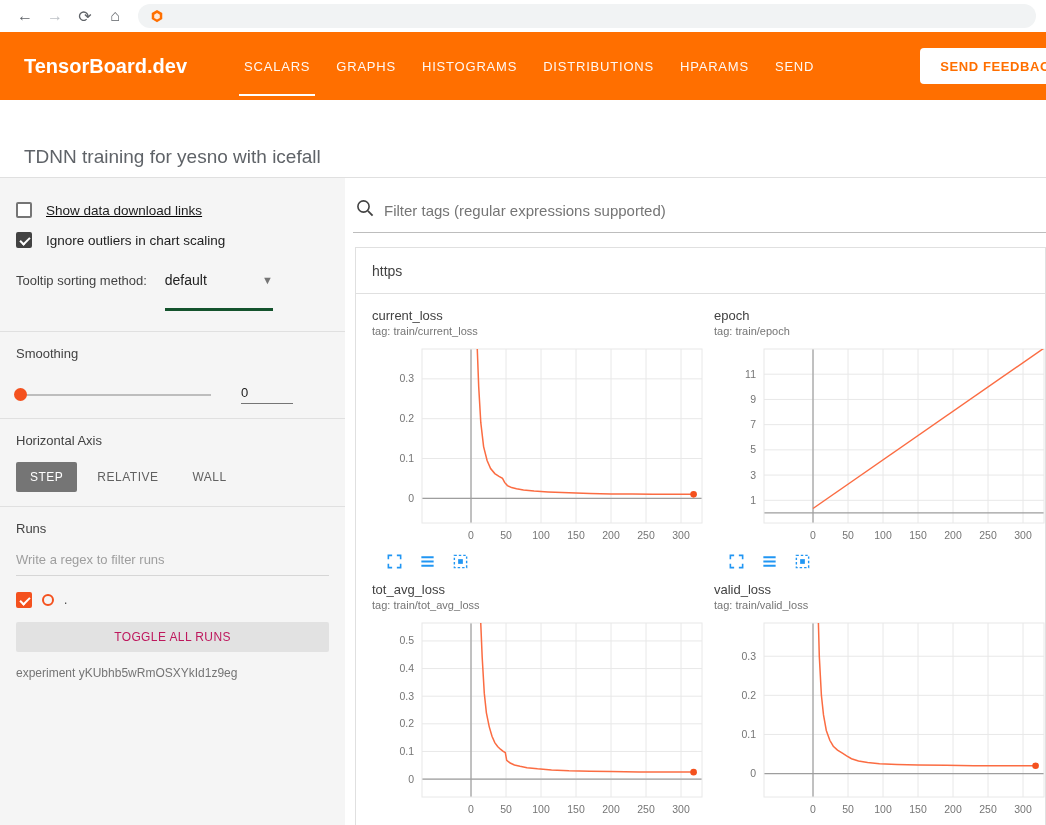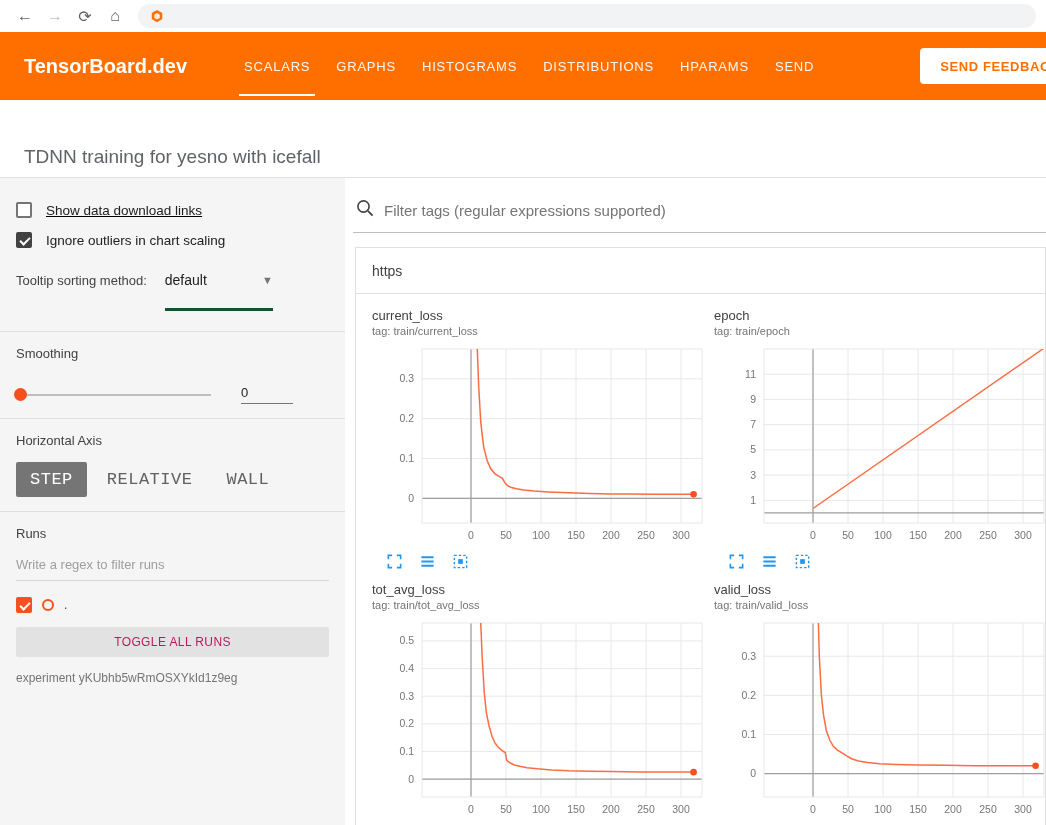--- a/index.html
+++ b/index.html
@@ -54,22 +54,22 @@
   .select .caret { margin-left:auto; color:#757575; font-size:11px; }
   .divider { height:1px; background:#e0e0e0; margin:14px -16px; }
   .section-label { font-size:13px; color:#424242; margin-top:2px; }
   .slider-row { display:flex; align-items:center; margin:24px 0 8px; }
   .slider-track { position:relative; width:195px; height:2px; background:#bdbdbd; cursor:pointer; }
   .slider-thumb { position:absolute; left:-2px; top:-5.5px; width:13px; height:13px;
     border-radius:50%; background:var(--accent-orange); cursor:pointer; }
   .slider-value { margin-left:30px; width:52px; border-bottom:1px solid #757575;
     padding-bottom:3px; font-size:13px; color:#212121; cursor:text; }
   .axis-buttons { display:flex; gap:6px; margin:14px 0 8px; }
-  .axis-btn { border:none; background:transparent; color:#616161; font-size:17px;
-    letter-spacing:.5px; padding:8px 14px; border-radius:2px; font-family:Liberation Mono, monospace; cursor:pointer; }
+  .axis-btn { border:none; background:transparent; color:#616161; font-size:12px;
+    letter-spacing:.5px; padding:8px 14px; border-radius:2px; font-family:Liberation Sans, sans-serif; cursor:pointer; }
   .axis-btn.selected { background:#757575; color:#fff; }
   .runs-filter { margin-top:16px; width:100%; border:none; border-bottom:1px solid #d6d6d6;
     background:transparent; font-size:13px; color:#212121; padding:0 0 8px; outline:none;
     font-family:inherit; }
   .runs-filter::placeholder { color:#9e9e9e; }
   .run-row { display:flex; align-items:center; gap:10px; margin-top:16px; }
   .run-circle { width:12px; height:12px; border:2px solid var(--accent-orange);
     border-radius:50%; flex:none; }
   .run-label { font-size:12px; color:#424242; }
   .toggle-btn { margin-top:14px; width:100%; height:30px; background:#e2e2e2; border:none;

